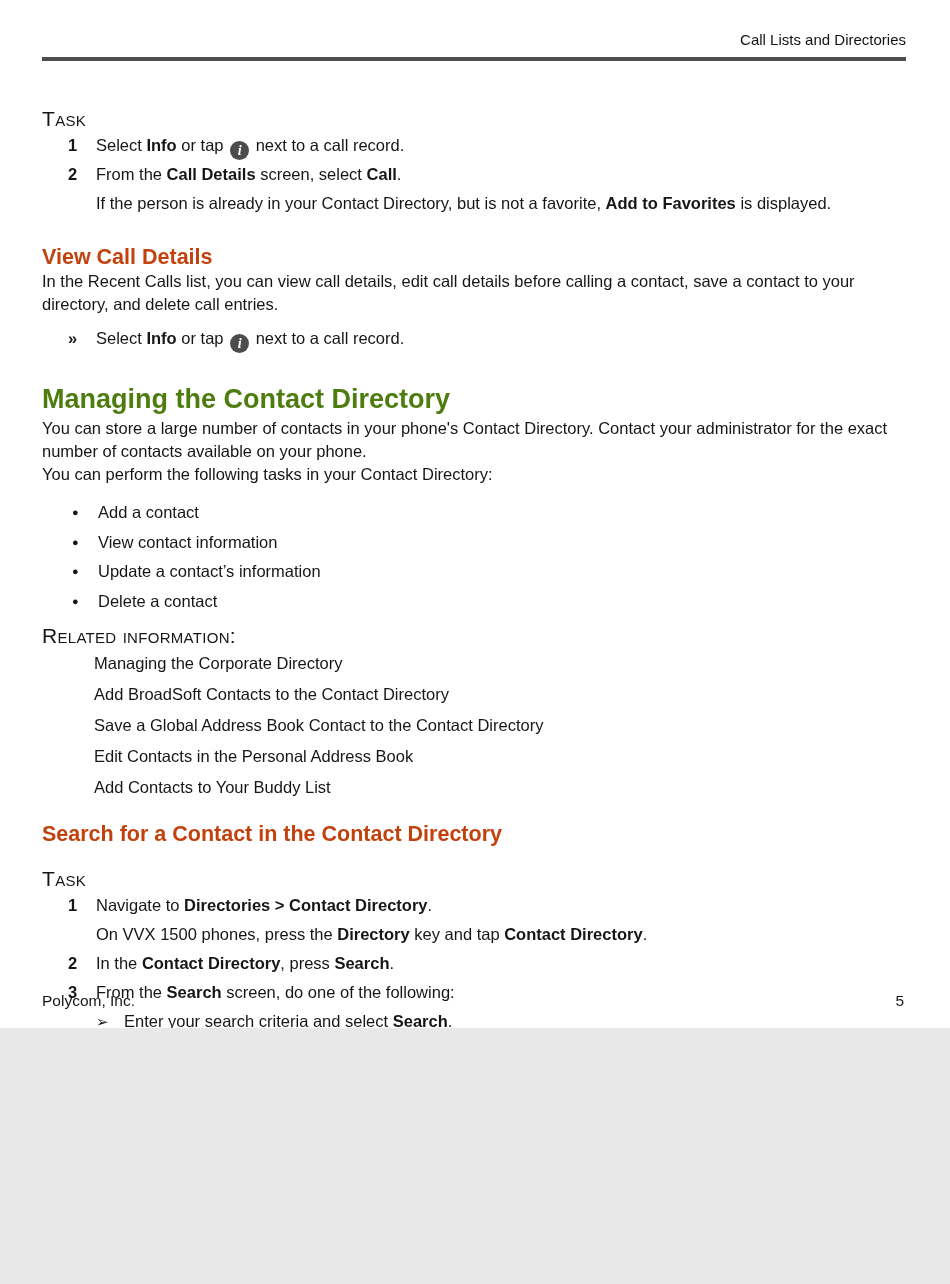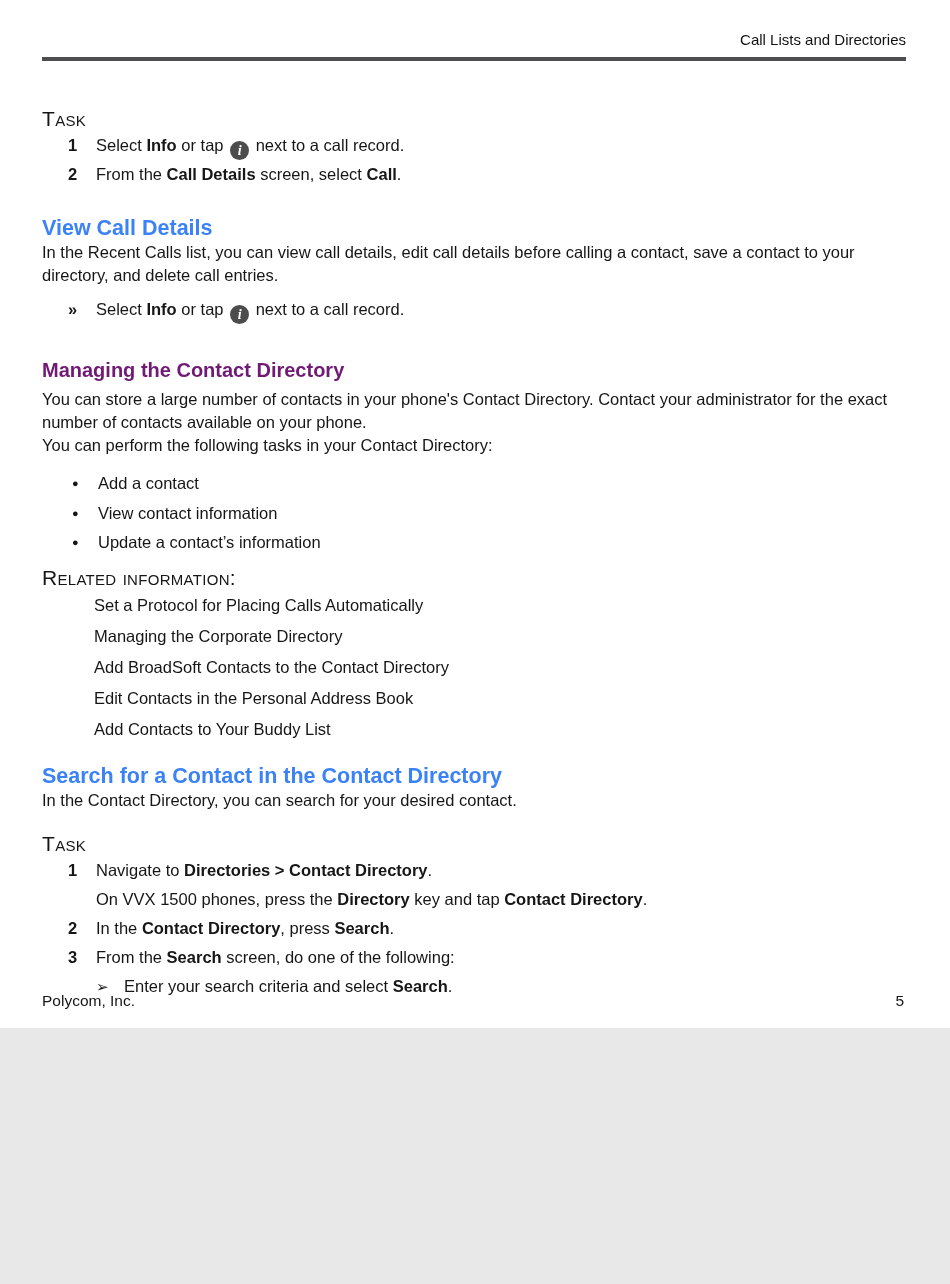--- a/index.html
+++ b/index.html
@@ -25,22 +25,22 @@
   .step .num {font-weight:bold; margin-left:26px; width:28px; flex:none;}
   .step .marker {font-weight:bold; margin-left:26px; width:28px; flex:none;}
   .step .step-body {flex:1;}
   .step-note {margin-left:54px; line-height:29px; font-size:16.5px;}
 
   .sub-step {display:flex; line-height:29px; font-size:16.5px;}
   .sub-step .marker {margin-left:54px; width:28px; flex:none; font-size:15px;}
   .sub-step .step-body {flex:1;}
 
   
-  h1.doc-h1 {font-size:20px; font-weight:bold; margin:28px 0 0 0; line-height:36px; color:#701a75;}
-  h2.doc-h2 {font-size:21.5px; font-weight:bold; margin:26px 0 0 0; line-height:26px; color:#3b82f6;}
+  h1.doc-h1 {font-size:27px; font-weight:bold; margin:28px 0 0 0; line-height:36px; color:#4d7c0f;}
+  h2.doc-h2 {font-size:21.5px; font-weight:bold; margin:26px 0 0 0; line-height:26px; color:#c2410c;}
 
   
   p.body-text {margin:0; font-size:16.5px; line-height:23px;}
   .mt-24 {margin-top:24px;}
   .mt-14 {margin-top:14px;}
   .mt-8  {margin-top:8px;}
   .mt-26 {margin-top:26px;}
 
   
   .bullets {margin-top:12px;}
@@ -84,20 +84,21 @@
       <span class="step-body"><span>Select </span><b>Info</b><span> or tap </span><span class="info-icon">
             <span>i</span>
           </span><span> next to a call record.</span></span>
     </div>
 
     <div class="step">
       <span class="num">2</span>
       <span class="step-body"><span>From the </span><b>Call Details</b><span> screen, select </span><b>Call</b><span>.</span></span>
     </div>
 
+    <div class="step-note"><span>If the person is already in your Contact Directory, but is not a favorite, </span><b>Add to Favorites</b><span> is displayed.</span></div>
 
     <h2 class="doc-h2">View Call Details</h2>
 
     <p class="body-text mt-24">In the Recent Calls list, you can view call details, edit call details before calling a contact, save a contact to your directory, and delete call entries.</p>
 
     <div class="step view-step">
       <span class="marker">»</span>
       <span class="step-body"><span>Select </span><b>Info</b><span> or tap </span><span class="info-icon">
             <span>i</span>
           </span><span> next to a call record.</span></span>
@@ -105,35 +106,35 @@
 
     <h1 class="doc-h1">Managing the Contact Directory</h1>
 
     <p class="body-text mt-14">You can store a large number of contacts in your phone's Contact Directory. Contact your administrator for the exact number of contacts available on your phone.</p>
     <p class="body-text mt-8">You can perform the following tasks in your Contact Directory:</p>
 
     <div class="bullets">
       <div class="bullet">Add a contact</div>
       <div class="bullet">View contact information</div>
       <div class="bullet">Update a contact’s information</div>
+      <div class="bullet">Delete a contact</div>
     </div>
 
     <div class="sc related-label">Related information:</div>
 
     <div>
-      <div class="related-link">Set a Protocol for Placing Calls Automatically</div>
       <div class="related-link">Managing the Corporate Directory</div>
       <div class="related-link">Add BroadSoft Contacts to the Contact Directory</div>
+      <div class="related-link">Save a Global Address Book Contact to the Contact Directory</div>
       <div class="related-link">Edit Contacts in the Personal Address Book</div>
       <div class="related-link">Add Contacts to Your Buddy List</div>
     </div>
 
     <h2 class="doc-h2 mt-18" style="margin-top:18px;">Search for a Contact in the Contact Directory</h2>
 
-    <p class="body-text mt-26">In the Contact Directory, you can search for your desired contact.</p>
 
     <div class="sc task-label-2">Task</div>
 
     <div class="step">
       <span class="num">1</span>
       <span class="step-body"><span>Navigate to </span><b>Directories &gt; Contact Directory</b><span>.</span></span>
     </div>
 
     <div class="step-note"><span>On VVX 1500 phones, press the </span><b>Directory</b><span> key and tap </span><b>Contact Directory</b><span>.</span></div>
 

